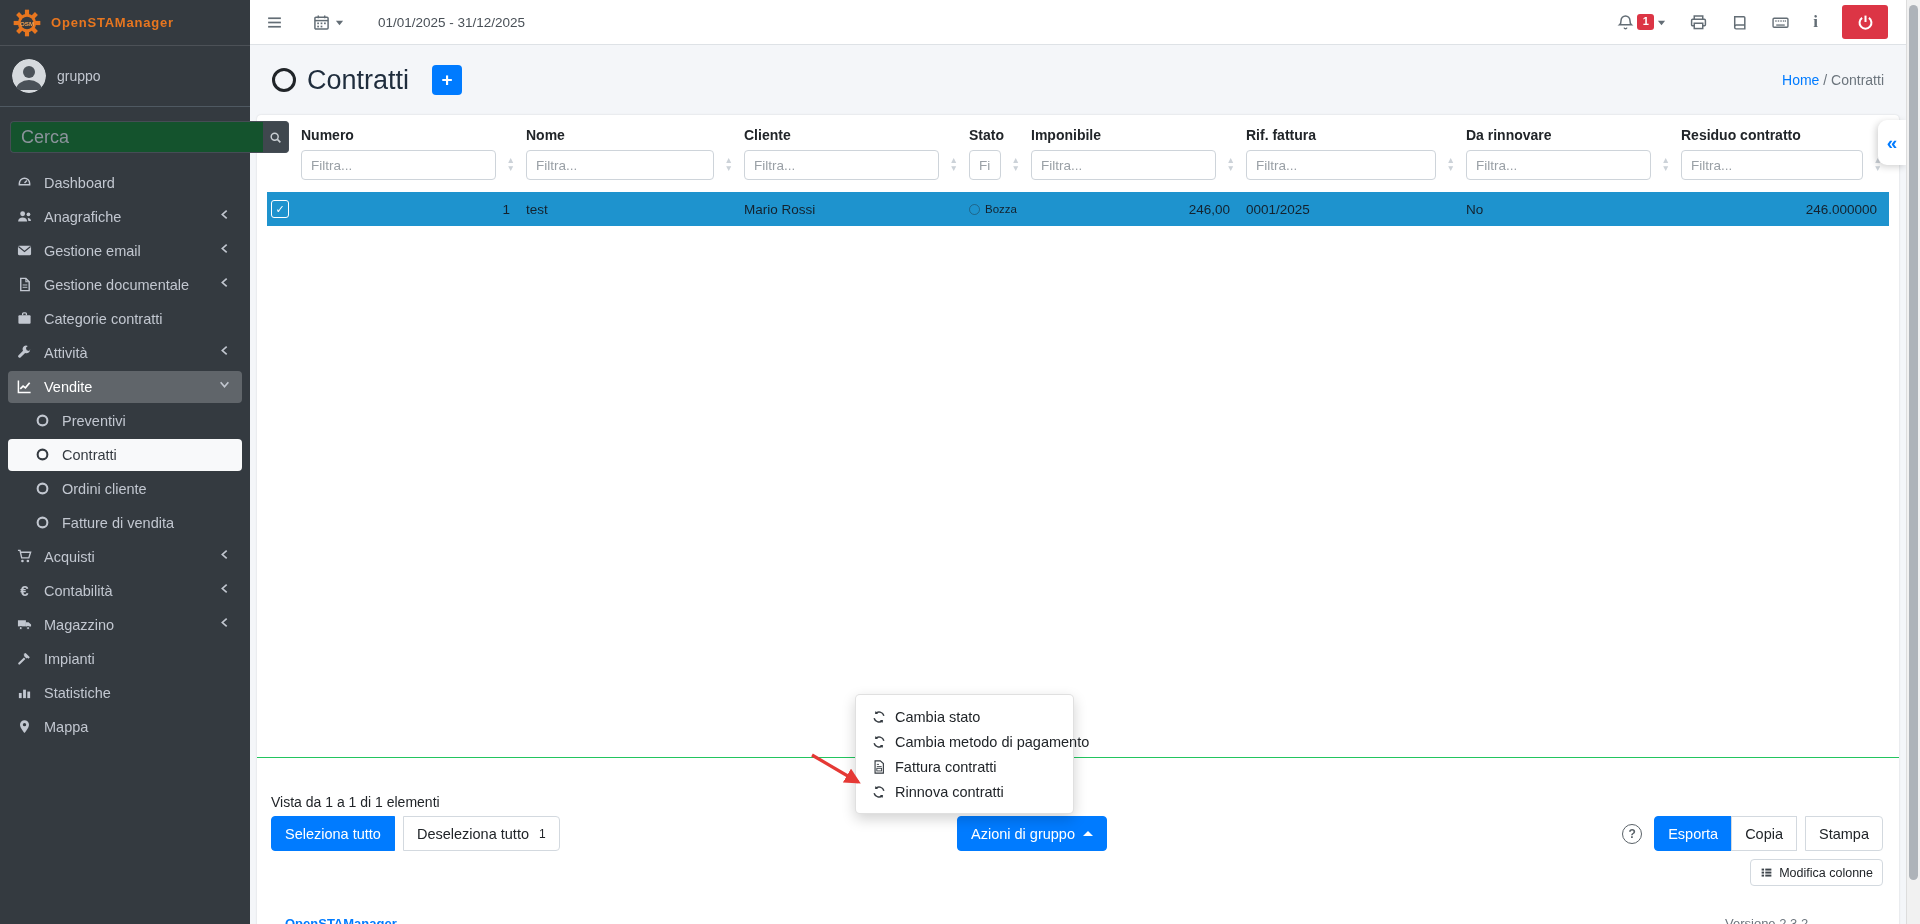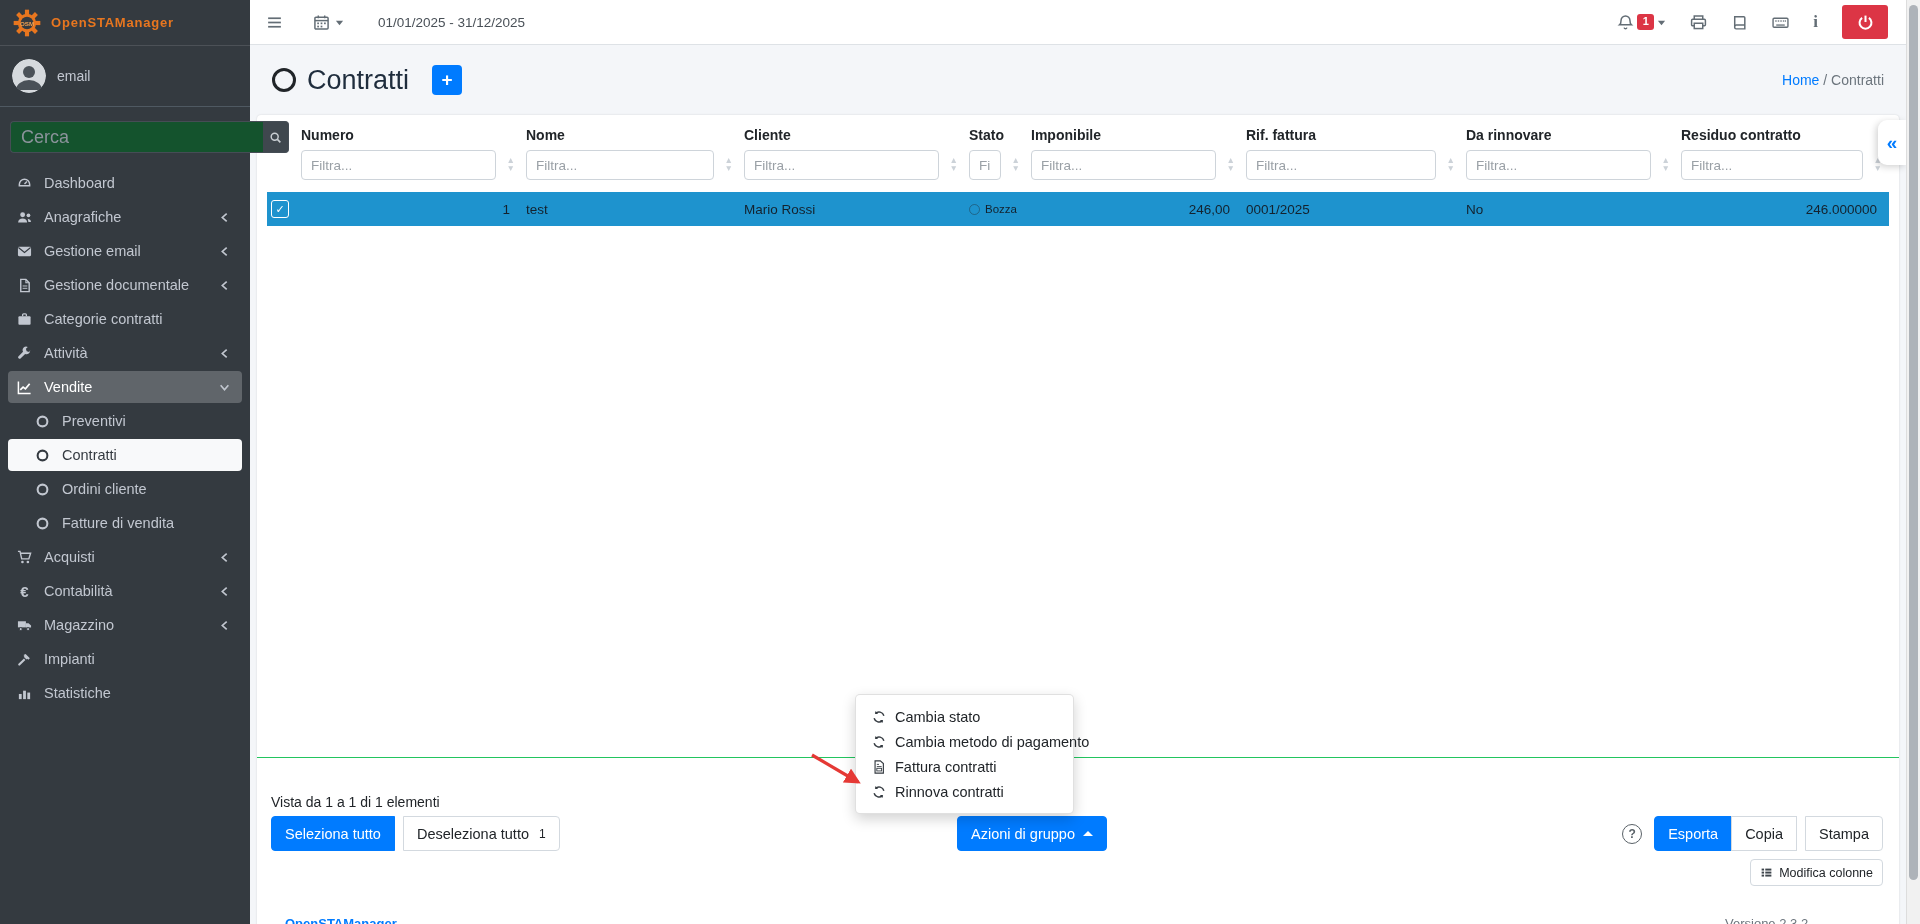--- a/index.html
+++ b/index.html
@@ -21,21 +21,21 @@
   .user-name{color:#c2c7d0;font-size:14px;}
   .sidebar-search{display:flex;margin:14px 10px 8px;}
   .sidebar-search input{flex:1;background:#14532d;border:1px solid #454d55;border-right:none;
       border-radius:4px 0 0 4px;height:30px;padding:0 10px;color:#fff;font-size:18px;outline:none;
       font-family:"Liberation Sans",sans-serif;}
   .sidebar-search input::placeholder{color:#8b939b;}
   .sidebar-search button{width:34px;background:#3f474e;border:1px solid #454d55;border-left:none;
       border-radius:0 4px 4px 0;color:#c9ced3;display:flex;align-items:center;justify-content:center;
       font-size:13px;cursor:pointer;}
   .menu{padding:6px 8px;}
-  .menu-item{display:flex;align-items:center;gap:11px;padding:8px 8px;color:#c2c7d0;font-size:14.5px;
+  .menu-item{display:flex;gap:11px;padding:8px 8px;color:#c2c7d0;font-size:14.5px;
       border-radius:4px;margin-bottom:2px;cursor:pointer;position:relative;}
   .menu-item .icon{width:17px;font-size:15px;display:flex;justify-content:center;}
   .menu-item .chev{position:absolute;right:9px;font-size:11px;display:flex;color:#c2c7d0;}
   .menu-item.active-parent{background:rgba(255,255,255,.22);color:#fff;}
   .menu-item.sub{padding-left:26px;}
   .menu-item.sub-active{background:#f8f9fa;color:#343a40;}
 
   
   .navbar{position:absolute;left:250px;top:0;width:1670px;height:45px;background:#fff;
       border-bottom:1px solid #dee2e6;box-sizing:border-box;display:flex;align-items:center;
@@ -153,21 +153,21 @@
         </svg>
       </span>
     <span class="brand-name">OpenSTAManager</span>
   </div>
   <div class="user-panel">
     <span class="avatar"><svg viewBox="0 0 34 34">
           <circle cx="17" cy="17" r="17" fill="#d5d9dd"></circle>
           <circle cx="17" cy="13" r="6" fill="#4a5158"></circle>
           <path d="M4 31a13 10 0 0 1 26 0z" fill="#4a5158"></path>
         </svg></span>
-    <span class="user-name">email</span>
+    <span class="user-name">gruppo</span>
   </div>
   <div class="sidebar-search">
     <input type="text" placeholder="Cerca" style="">
     <button>
       <span class="icon">
           <svg viewBox="0 0 16 16">
             <circle cx="7" cy="7" r="4.3" fill="none" stroke="currentColor" stroke-width="1.8"></circle>
             <line x1="10.3" y1="10.3" x2="14" y2="14" stroke="currentColor" stroke-width="2"></line>
           </svg>
         </span>
@@ -350,20 +350,29 @@
       </div>
       <div class="menu-item">
         <span class="icon">
           <svg viewBox="0 0 16 16">
             <rect x="2" y="8.5" width="3" height="5.5" fill="currentColor"></rect>
             <rect x="6.5" y="5" width="3" height="9" fill="currentColor"></rect>
             <rect x="11" y="7" width="3" height="7" fill="currentColor"></rect>
           </svg>
         </span>
         <span>Statistiche</span>
+      </div>
+      <div class="menu-item">
+        <span class="icon">
+          <svg viewBox="0 0 16 16">
+            <path d="M8 1.2a4.8 4.8 0 0 1 4.8 4.8C12.8 9.4 8 14.8 8 14.8S3.2 9.4 3.2 6A4.8 4.8 0 0 1 8 1.2z" fill="currentColor"></path>
+            <circle cx="8" cy="6" r="1.8" fill="#343a40"></circle>
+          </svg>
+        </span>
+        <span>Mappa</span>
       </div>
     </nav>
 </aside>
 
 <header class="navbar">
   <span class="nav-icon">
     <span class="icon">
         <svg viewBox="0 0 16 16">
           <g stroke="currentColor" stroke-width="1.6">
             <line x1="2" y1="4" x2="14" y2="4"></line>

